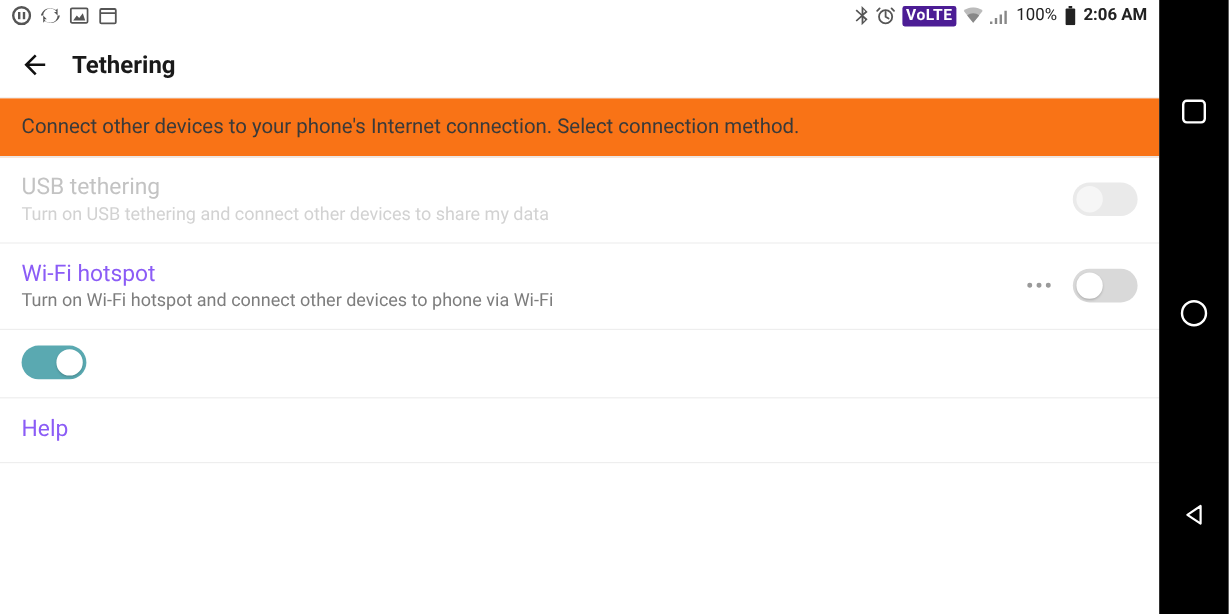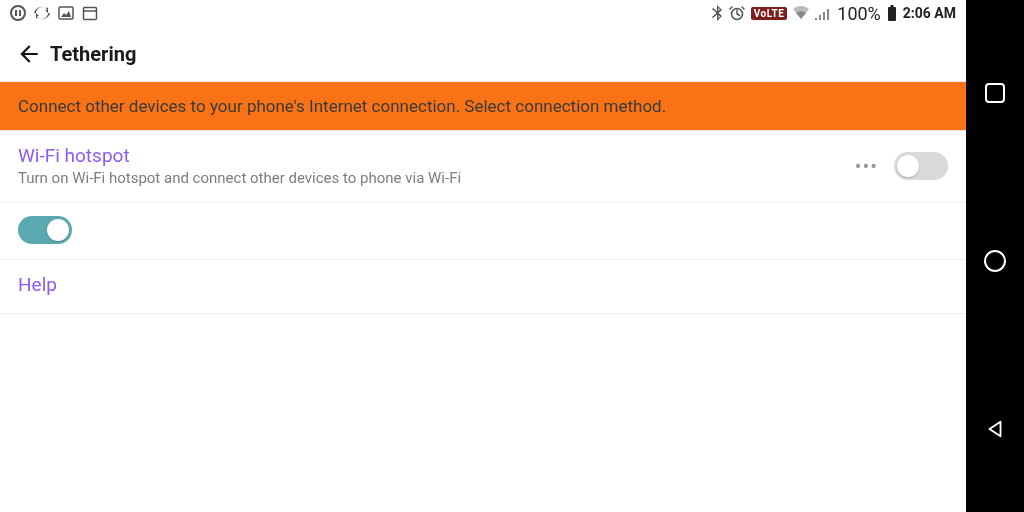--- a/index.html
+++ b/index.html
@@ -9,25 +9,25 @@
   .navbar { width: 58px; background: #000; display: flex; flex-direction: column; align-items: center; justify-content: space-between; padding: 80px 0 70px 0; }
   .nav-btn { color: #fff; width: 26px; height: 26px; display: flex; align-items: center; justify-content: center; }
   .nav-square { width: 20px; height: 20px; border: 2px solid #fff; border-radius: 4px; }
   .nav-circle { width: 22px; height: 22px; border: 2px solid #fff; border-radius: 50%; }
   .nav-tri svg { display: block; }
 
   .statusbar { height: 26px; display: flex; align-items: center; justify-content: space-between; padding: 0 10px; font-size: 13px; color: #333; }
   .status-left, .status-right { display: flex; align-items: center; gap: 8px; }
   .status-right { gap: 6px; }
   .ic { color: #555; display: inline-flex; align-items: center; }
-  .volte { background: #7f1d1d; color: #fff; font-size: 10px; padding: 1px 3px; border-radius: 2px; font-weight: bold; letter-spacing: 0.5px; }
+  .volte { background: #4c1d95; color: #fff; font-size: 13px; padding: 1px 3px; border-radius: 2px; font-weight: bold; letter-spacing: 0.5px; }
   .clock { font-size: 14px; color: #222; font-weight: bold; }
-  .batt-pct { font-size: 18px; color: #222; }
+  .batt-pct { font-size: 14px; color: #222; }
 
-  .appbar { height: 56px; display: flex; align-items: center; gap: 8px; padding: 0 16px; border-bottom: 1px solid #eee; }
+  .appbar { height: 56px; display: flex; align-items: center; gap: 18px; padding: 0 16px; border-bottom: 1px solid #eee; }
   .back-arrow { width: 26px; height: 26px; }
   .title { font-size: 20px; font-weight: 700; color: #1a1a1a; }
 
   .subheader { background: #f97316; padding: 14px 18px; color: #3a3a3a; font-size: 17px; border-bottom: 1px solid #e8e8e8; }
 
   .list { flex: 1; }
   .row { display: flex; align-items: center; padding: 13px 18px 15px 18px; border-bottom: 1px solid #eee; }
   .row .text { flex: 1; }
   .row .primary { font-size: 19px; color: #8b5cf6; margin-bottom: 2px; }
   .row .secondary { font-size: 15px; color: #7d7d7d; }
@@ -121,20 +121,31 @@
             <path d="M20 11H7.8l5.6-5.6L12 4l-8 8 8 8 1.4-1.4L7.8 13H20z" fill="#111"></path>
           </svg>
       </span>
       <span class="title">Tethering</span>
     </div>
 
     <div class="subheader">Connect other devices to your phone's Internet connection. Select connection method.</div>
 
     <div class="list">
 
+      <div class="row disabled">
+        <div class="text">
+          <div class="primary">USB tethering</div>
+          <div class="secondary">Turn on USB tethering and connect other devices to share my data</div>
+        </div>
+        <div class="actions">
+          <div class="toggle disabled">
+            <div class="knob"></div>
+          </div>
+        </div>
+      </div>
 
       <div class="row">
         <div class="text">
           <div class="primary">Wi-Fi hotspot</div>
           <div class="secondary">Turn on Wi-Fi hotspot and connect other devices to phone via Wi-Fi</div>
         </div>
         <div class="actions">
           <span class="more-dots">•••</span>
           <div class="toggle">
             <div class="knob"></div>

